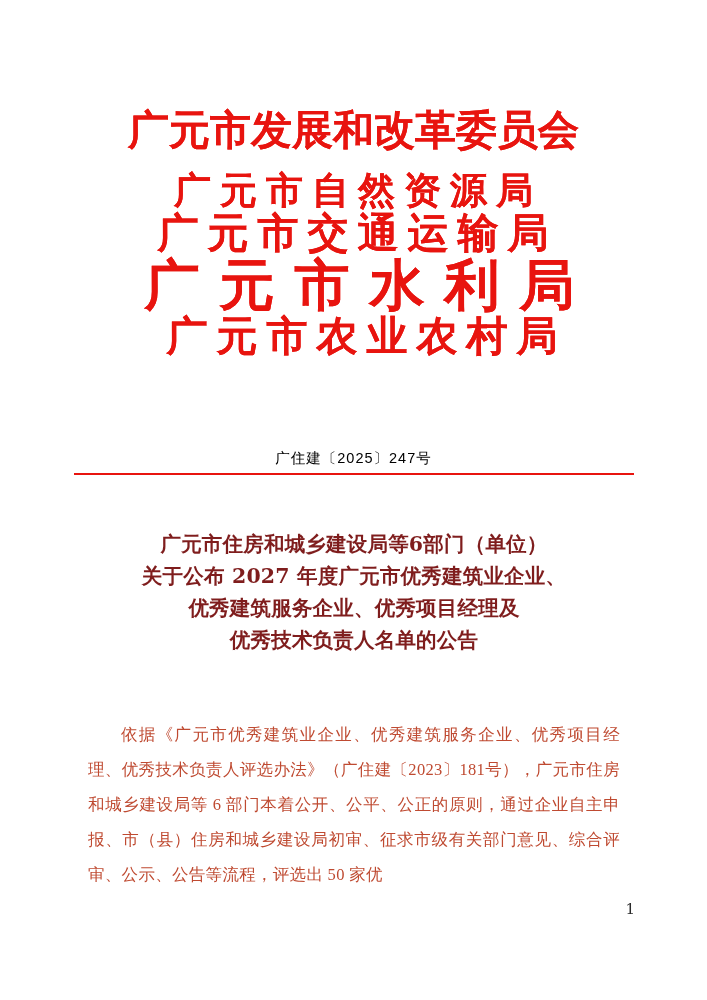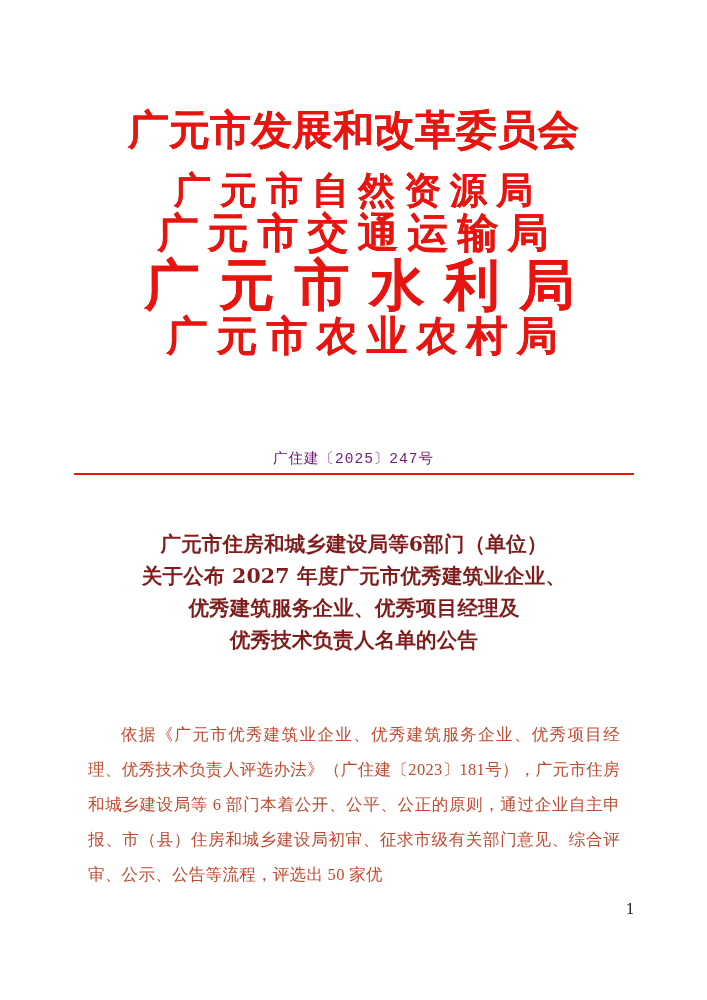--- a/index.html
+++ b/index.html
@@ -46,23 +46,23 @@
 
   
   .docnum-wrap {
     position: absolute;
     top: 448px;
     left: 0;
     right: 0;
     text-align: center;
   }
   .docnum {
-    color: #701a75;
+    color: #000000;
     font-size: 14.5px;
-    font-family: Liberation Mono, monospace;
+    font-family: Liberation Sans, sans-serif;
     letter-spacing: 1px;
   }
   .red-rule {
     position: absolute;
     top: 473px;
     left: 74px;
     width: 560px;
     height: 2px;
     background: #e8140f;
   }

